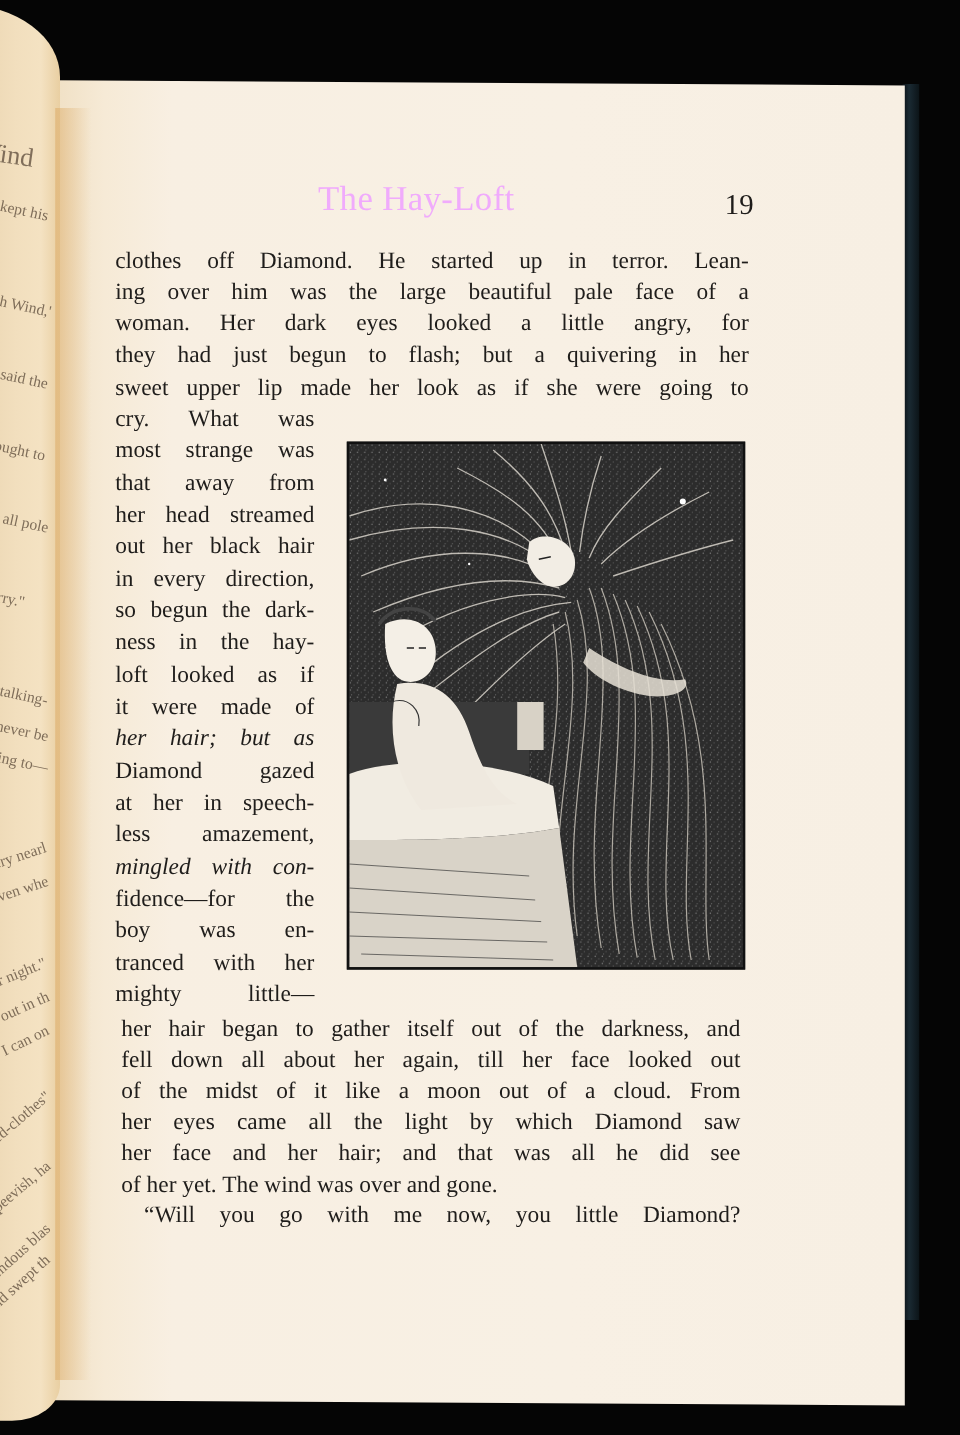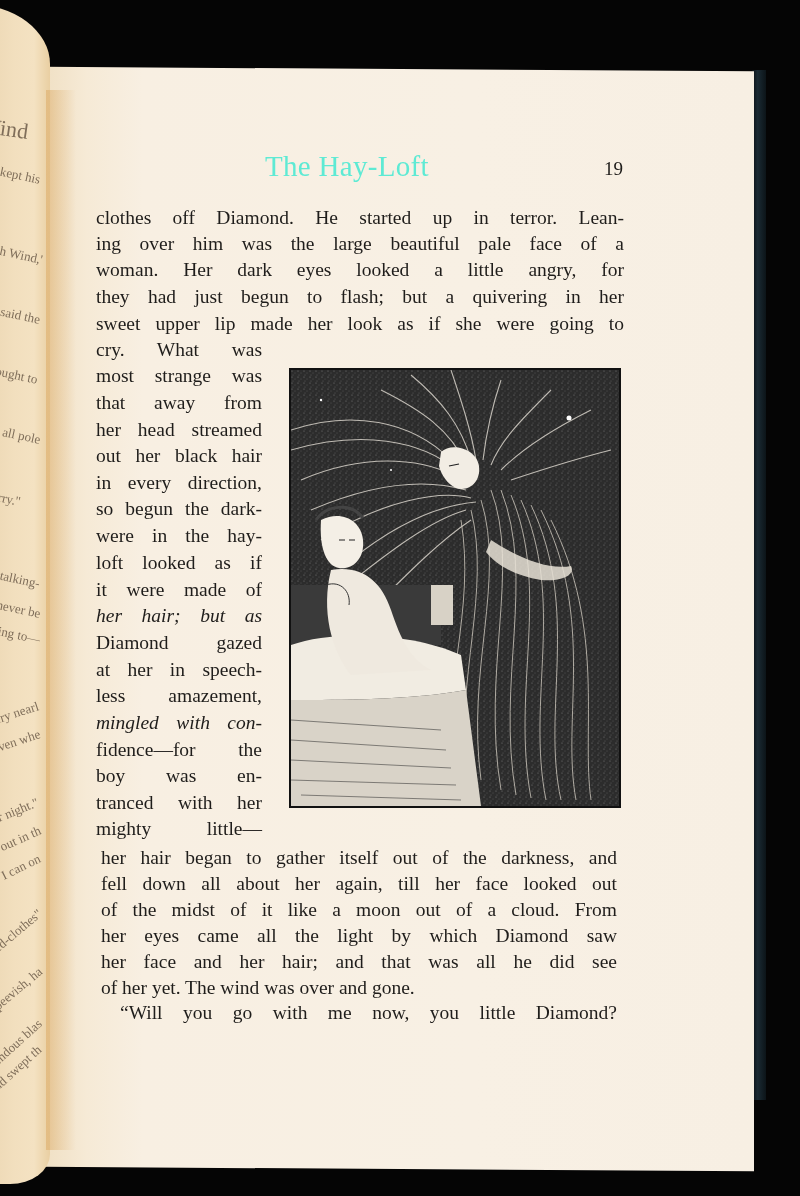--- a/index.html
+++ b/index.html
@@ -69,29 +69,29 @@
       white-space: nowrap;
       transform: rotate(12deg);
       transform-origin: right center;
     }
     .running-head {
       position: absolute;
       left: 265px;
       top: 150px;
       font-family: "Liberation Serif", serif;
       font-size: 29px;
-      color: #5eead4;
+      color: #f0abfc;
       letter-spacing: 0.3px;
     }
     .page-number {
       position: absolute;
       left: 604px;
       top: 158px;
       font-family: "Liberation Serif", serif;
-      font-size: 19px;
+      font-size: 24px;
       color: #1e1c1a;
     }
     .text-line {
       position: absolute;
       font-family: "Liberation Serif", serif;
       font-size: 19.5px;
       color: #1f1d1b;
       white-space: nowrap;
       text-align: justify;
       text-align-last: justify;
@@ -155,21 +155,21 @@
 <div class="text-line full" style="top:284px;">they had just begun to flash; but a quivering in her</div>
 <div class="text-line full" style="top:311px;">sweet upper lip made her look as if she were going to</div>
 
 <div class="text-line narrow" style="top:337px;">cry.  What was</div>
 <div class="text-line narrow" style="top:363px;">most strange was</div>
 <div class="text-line narrow" style="top:390px;">that away from</div>
 <div class="text-line narrow" style="top:417px;">her head streamed</div>
 <div class="text-line narrow" style="top:443px;">out her black hair</div>
 <div class="text-line narrow" style="top:470px;">in every direction,</div>
 <div class="text-line narrow" style="top:496px;">so begun the dark-</div>
-<div class="text-line narrow" style="top:523px;">were in the hay-</div>
+<div class="text-line narrow" style="top:523px;">ness in the hay-</div>
 <div class="text-line narrow" style="top:550px;">loft looked as if</div>
 <div class="text-line narrow" style="top:577px;">it were made of</div>
 <div class="text-line narrow" style="top:603px;font-style:italic;">her hair; but as</div>
 <div class="text-line narrow" style="top:630px;">Diamond gazed</div>
 <div class="text-line narrow" style="top:657px;">at her in speech-</div>
 <div class="text-line narrow" style="top:683px;">less amazement,</div>
 <div class="text-line narrow" style="top:710px;font-style:italic;">mingled with con-</div>
 <div class="text-line narrow" style="top:737px;">fidence—for the</div>
 <div class="text-line narrow" style="top:763px;">boy was en-</div>
 <div class="text-line narrow" style="top:790px;">tranced with her</div>

